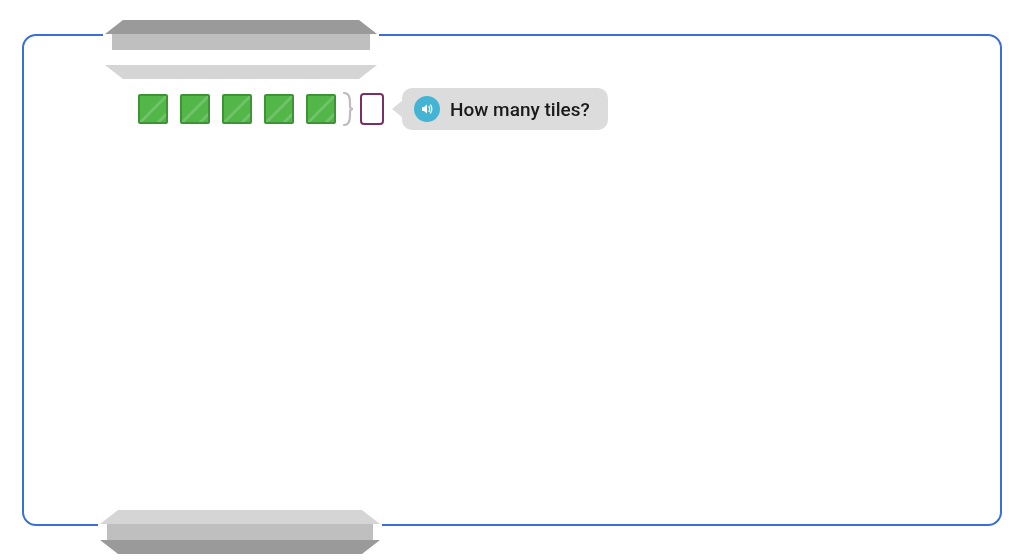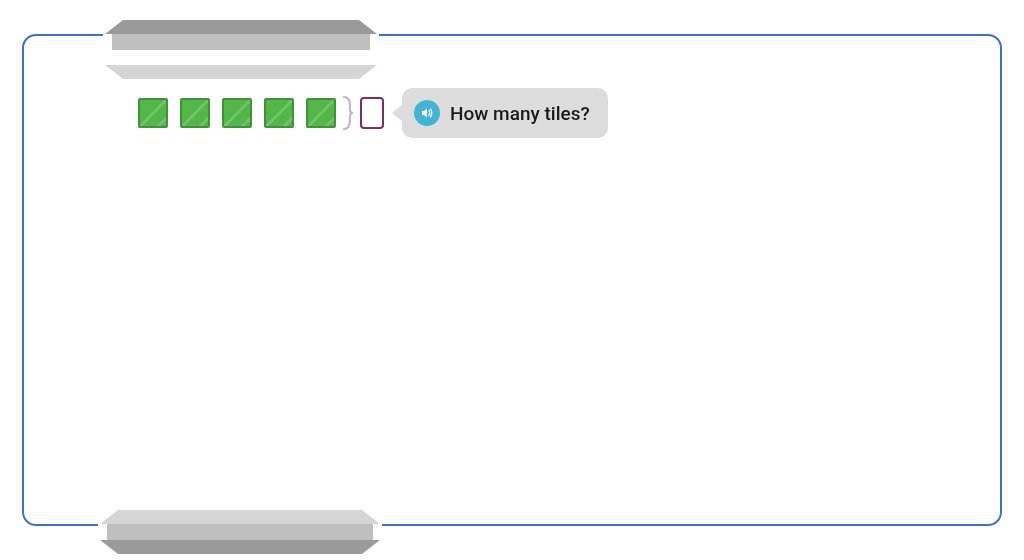--- a/index.html
+++ b/index.html
@@ -159,21 +159,21 @@
       border: 2.5px solid #7a2e66;
       border-radius: 4px;
       margin-left: 6px;
       background: #fff;
     }
     .bubble {
       position: relative;
       margin-left: 18px;
       background: #dcdcdc;
       border-radius: 10px;
-      height: 50px;
+      height: 42px;
       display: flex;
       align-items: center;
       padding: 0 18px 0 12px;
       gap: 10px;
     }
     .bubble::before {
       content: "";
       position: absolute;
       left: -10px;
       top: 50%;

